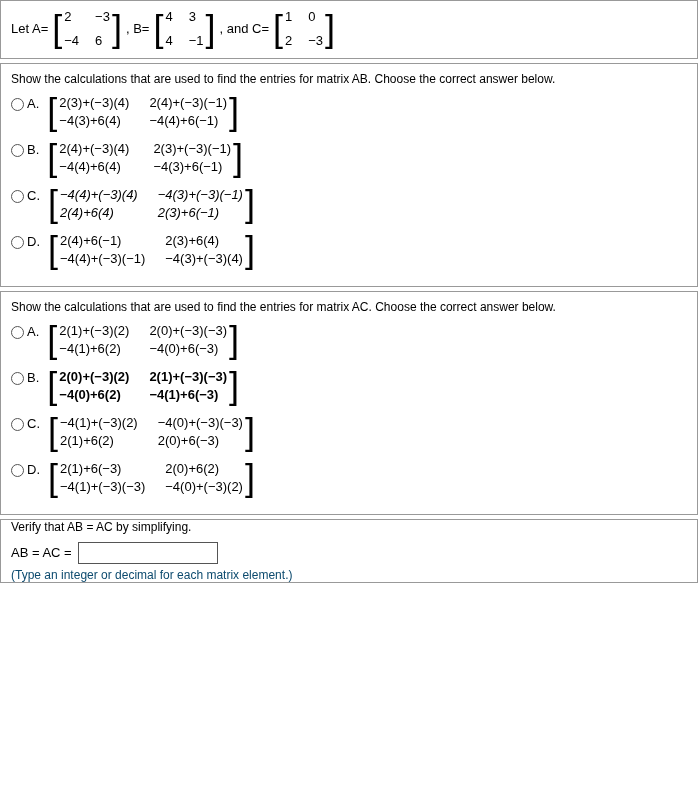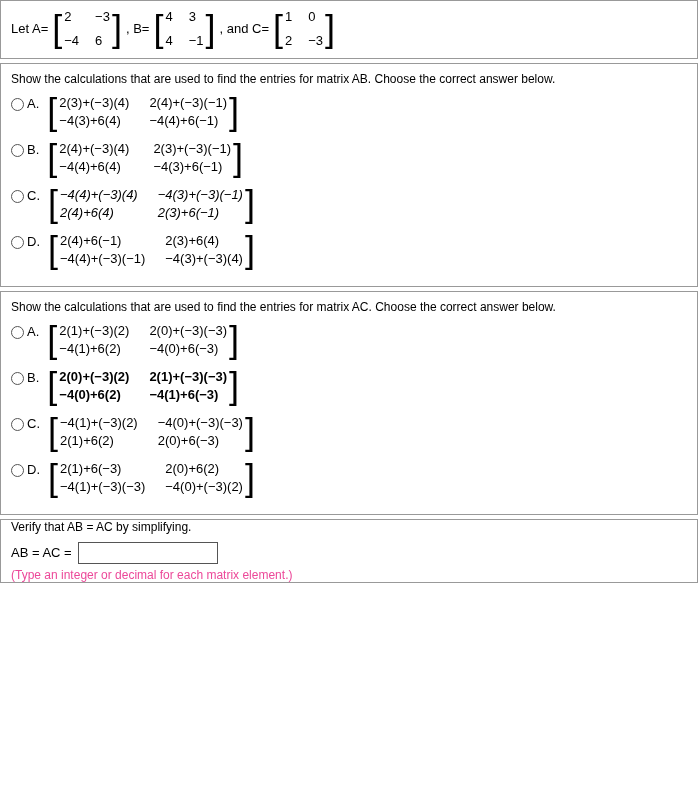--- a/index.html
+++ b/index.html
@@ -102,21 +102,21 @@
 
     .answer-box {
       border: 1px solid #555;
       width: 140px;
       height: 22px;
       display: inline-block;
     }
 
     .hint-text {
       font-size: 12px;
-      color: #ec4899;
+      color: #0c4a6e;
       margin-top: 4px;
     }
 
     .top-label {
       font-size: 13px;
     }
   </style>
 </head>
 <body>
 

